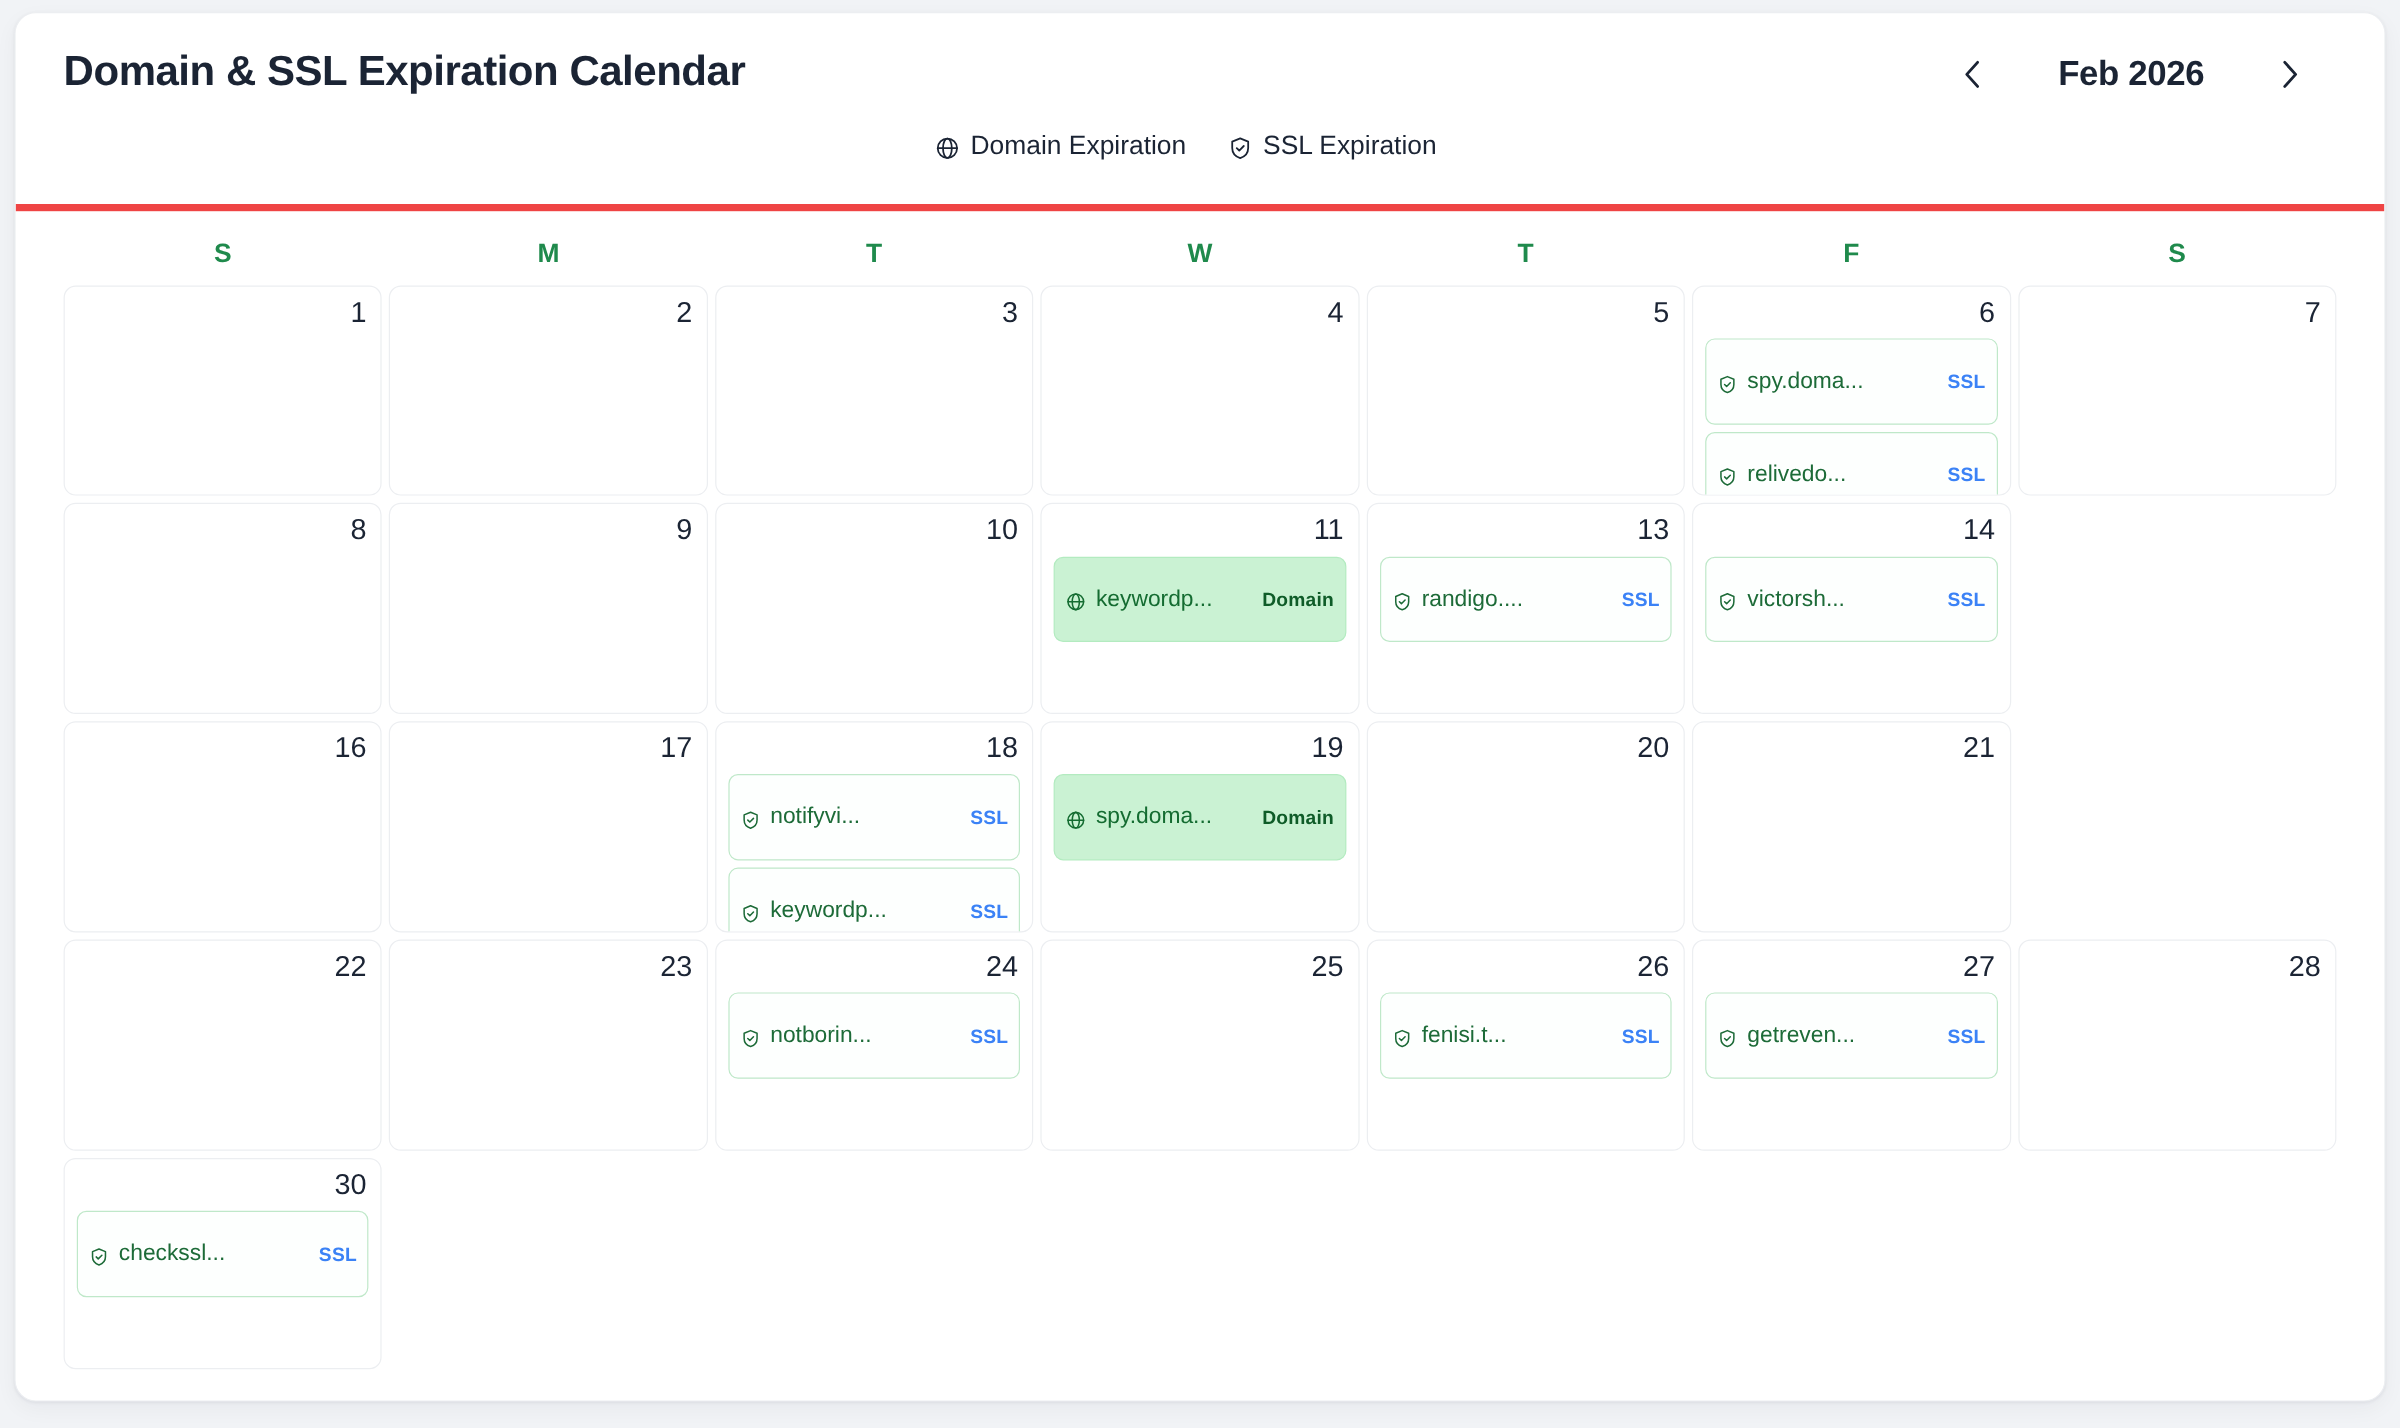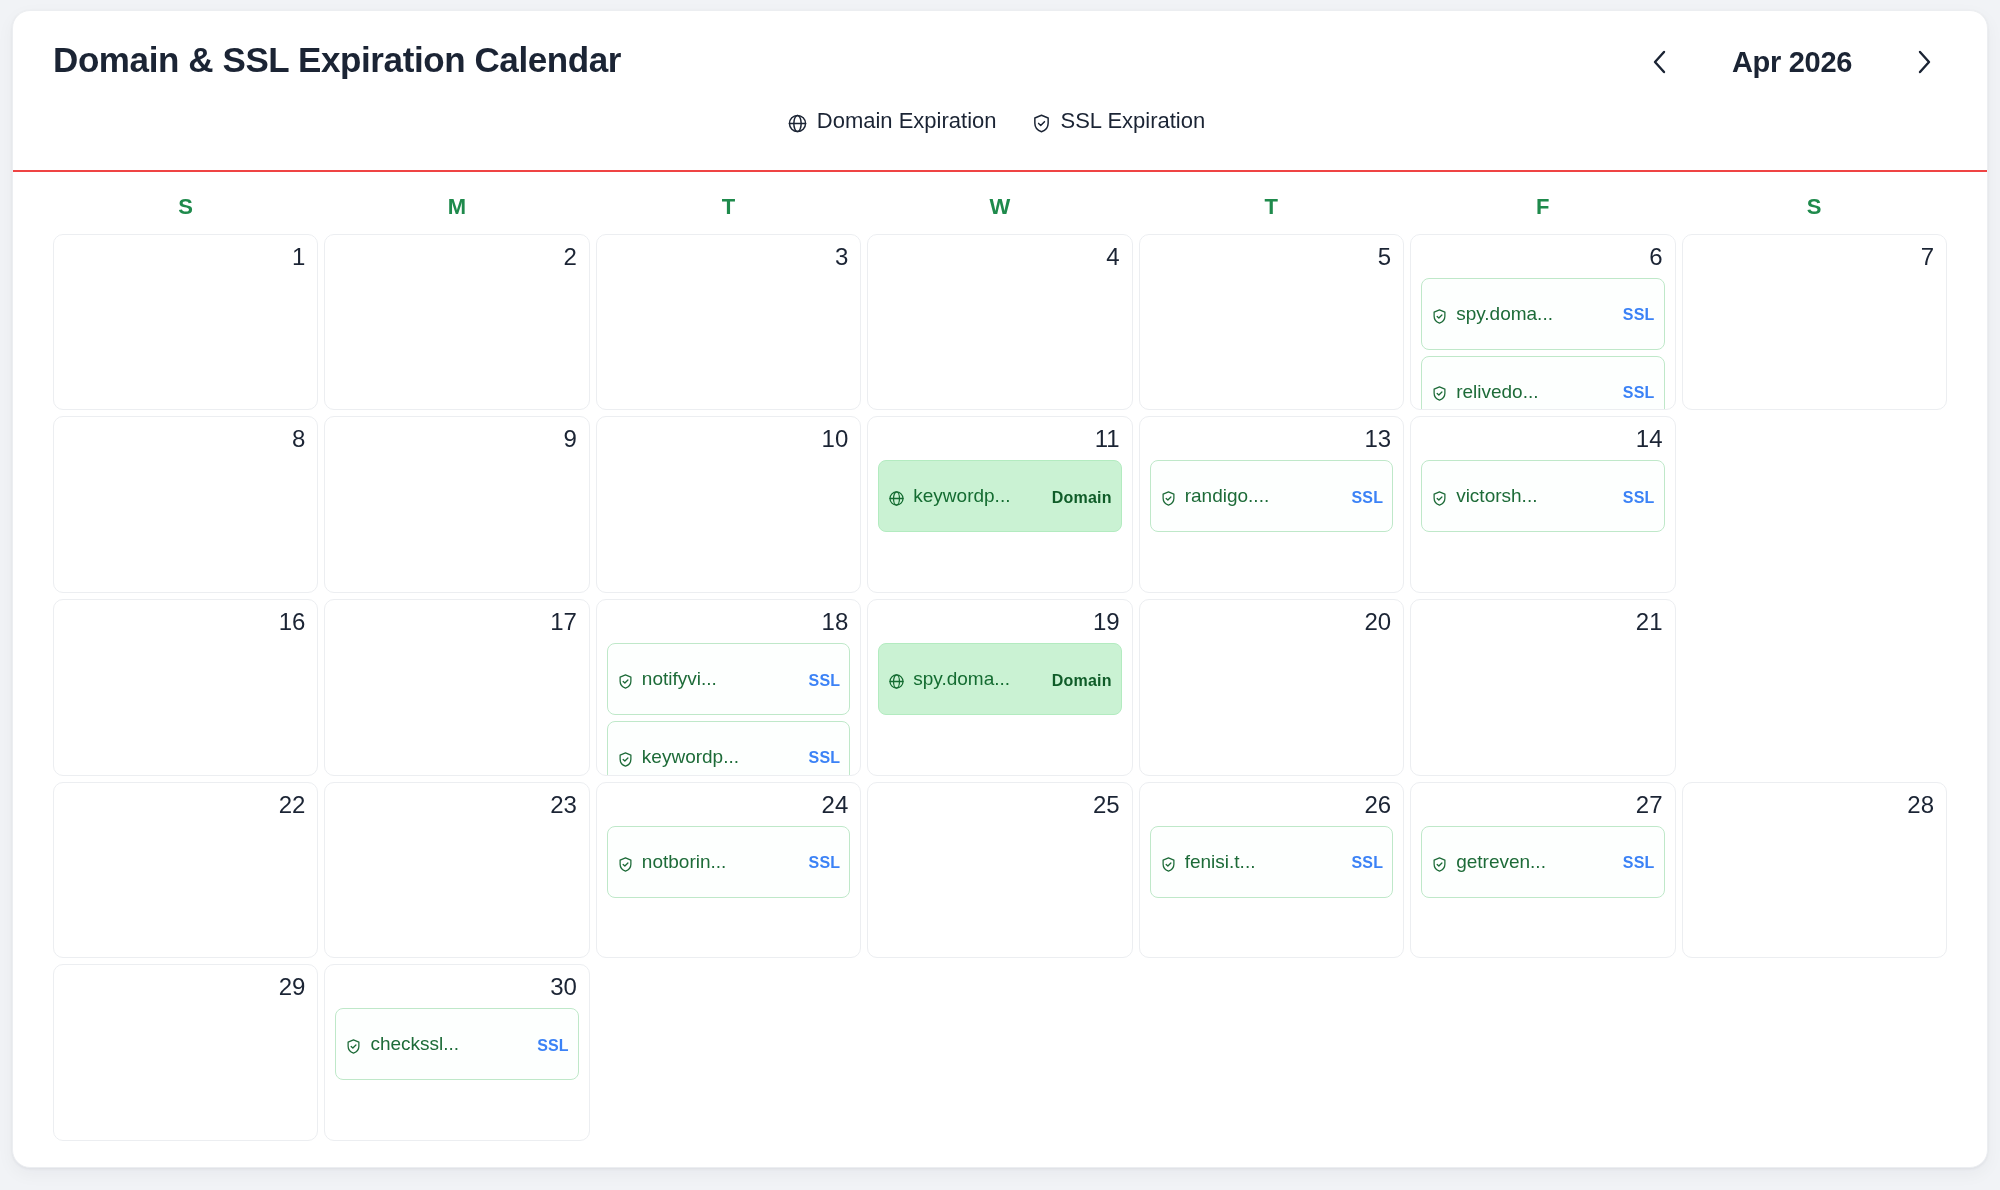--- a/index.html
+++ b/index.html
@@ -26,22 +26,22 @@
     box-shadow: 0 1px 3px rgba(16,24,40,0.06), 0 6px 18px rgba(16,24,40,0.045);
     width: 100%;
     height: 100%;
     overflow: hidden;
     display: flex;
     flex-direction: column;
   }
 
   
   .cal-header {
-    padding: 30px 48px 0 40px;
-    border-bottom: 2px solid #ef4444;
+    padding: 30px 64px 0 40px;
+    border-bottom: 6px solid #ef4444;
     flex: 0 0 auto;
   }
 
   .header-top {
     display: flex;
     align-items: flex-start;
     justify-content: space-between;
   }
 
   .cal-title {
@@ -230,21 +230,21 @@
       <div class="header-top">
         <div class="cal-title">Domain &amp; SSL Expiration Calendar</div>
         <div class="month-nav">
           <button class="nav-btn">
             <span>
               <svg width="20" height="32" viewBox="0 0 20 32" fill="none" stroke="currentColor" stroke-width="2.4" stroke-linecap="round" stroke-linejoin="round">
                   <polyline points="14,6 5,16 14,26"></polyline>
                 </svg>
             </span>
           </button>
-          <div class="month-label">Apr 2026</div>
+          <div class="month-label">Feb 2026</div>
           <button class="nav-btn">
             <span>
               <svg width="20" height="32" viewBox="0 0 20 32" fill="none" stroke="currentColor" stroke-width="2.4" stroke-linecap="round" stroke-linejoin="round">
                   <polyline points="6,6 15,16 6,26"></polyline>
                 </svg>
             </span>
           </button>
         </div>
       </div>
 
@@ -510,24 +510,20 @@
                 </div>
               </div>
             </div>
             <div class="day-cell">
               <div class="day-number">28</div>
               <div class="events"></div>
             </div>
           </div>
           <div class="week-row">
             <div class="day-cell">
-              <div class="day-number">29</div>
-              <div class="events"></div>
-            </div>
-            <div class="day-cell">
               <div class="day-number">30</div>
               <div class="events">
                 <div class="event-pill ssl">
                   <span class="event-icon">
                     <svg width="17" height="17" viewBox="0 0 24 24" fill="none" stroke="#1d6b38" stroke-width="1.8" stroke-linecap="round" stroke-linejoin="round">
                       <path d="M12 2.6 19.6 5.7v6.1c0 4.7-3.2 8.2-7.6 9.6-4.4-1.4-7.6-4.9-7.6-9.6V5.7Z"></path>
                       <polyline points="8.7,11.9 11.1,14.2 15.4,9.9"></polyline>
                     </svg>
                   </span>
                   <span class="event-name">checkssl...</span>

